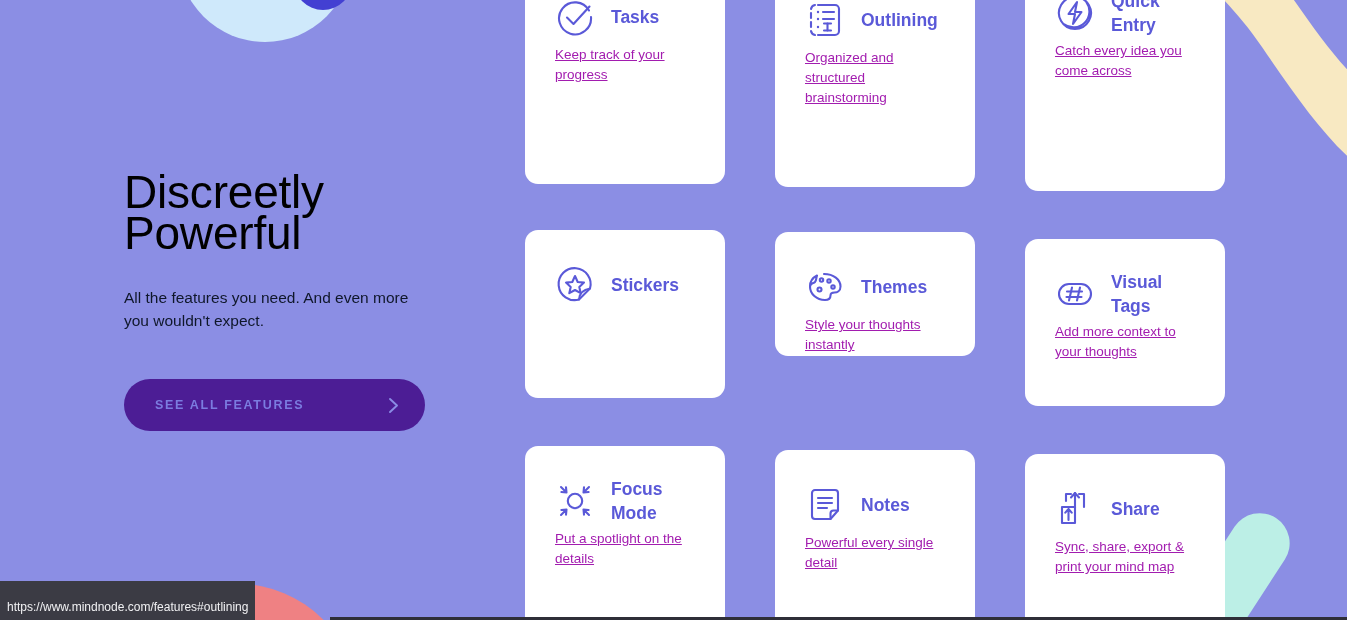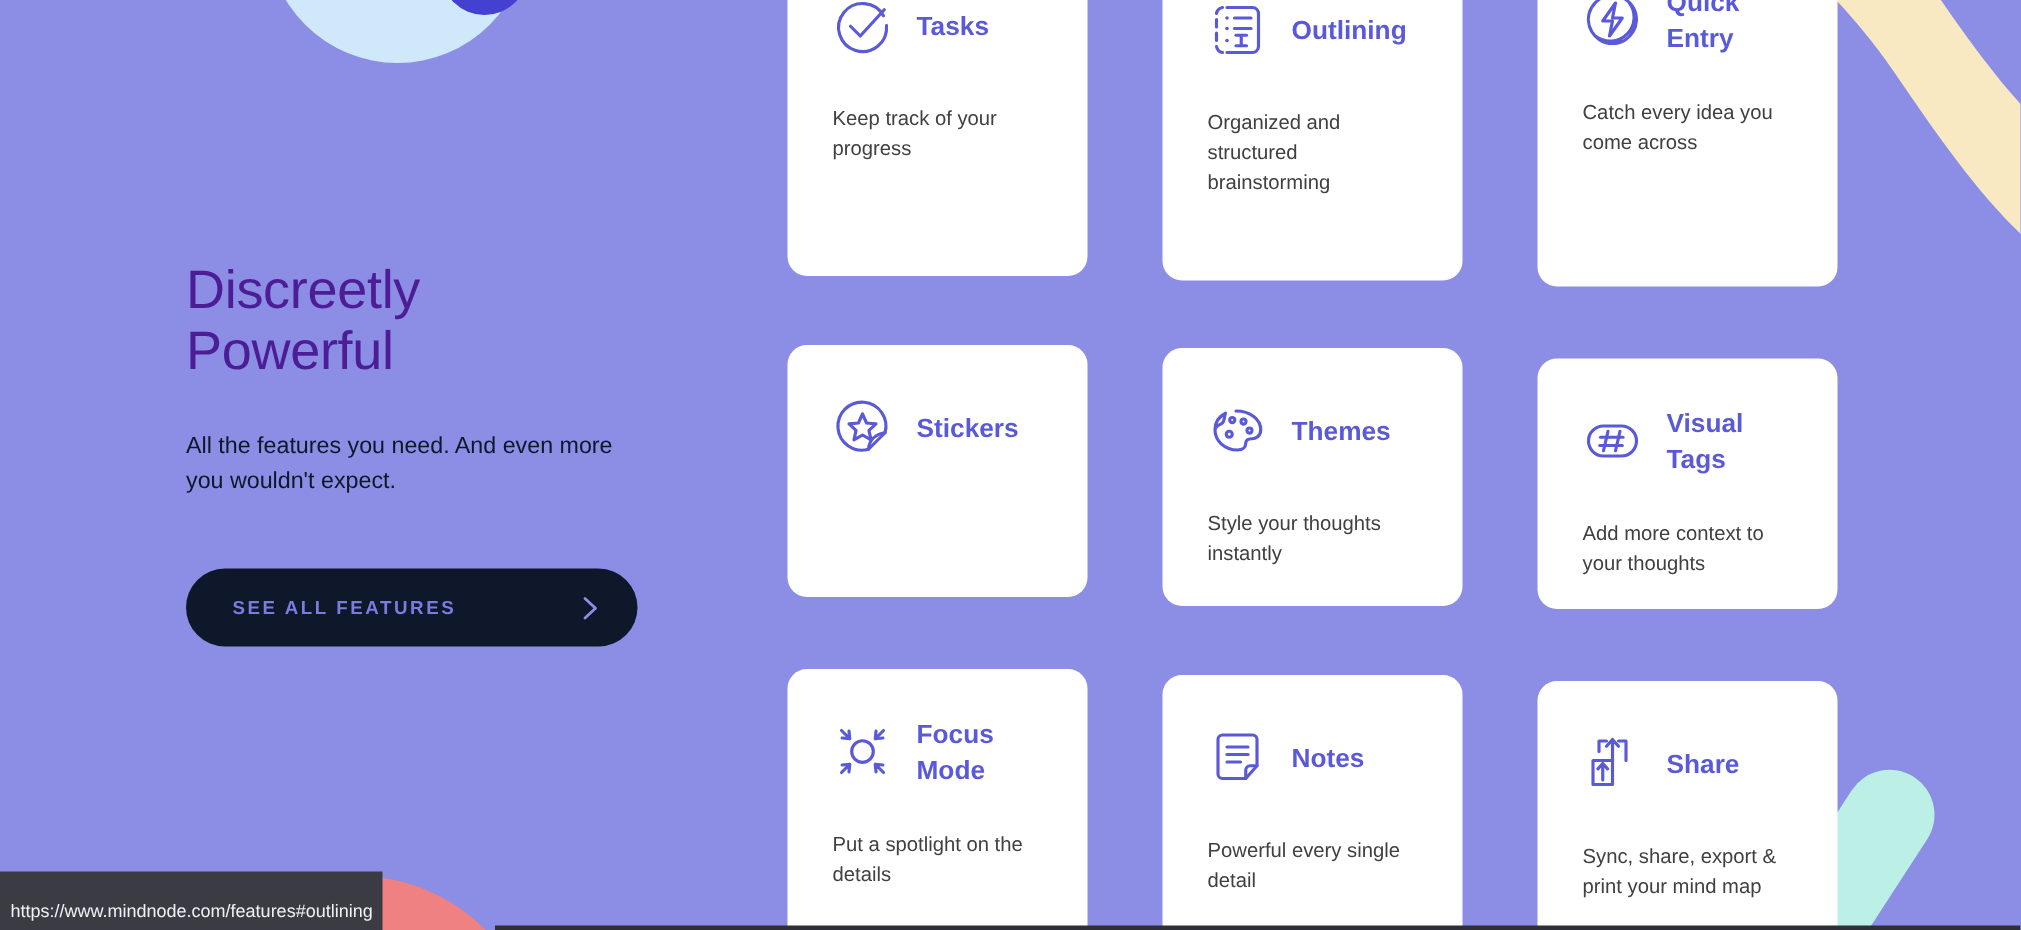--- a/index.html
+++ b/index.html
@@ -88,40 +88,40 @@
   }
 
   
   .intro {
     position: absolute;
     left: 124px;
     top: 172px;
     width: 330px;
   }
   .intro-title {
-    font-size: 36px;
+    font-size: 46px;
     line-height: 41px;
     font-weight: 400;
-    color: #4c1d95;
+    color: #000000;
     letter-spacing: -0.2px;
     white-space: pre-line;
   }
   .intro-sub {
     margin-top: 32px;
     font-size: 15.5px;
     line-height: 23px;
     color: #0f172a;
     font-weight: 400;
     white-space: pre-line;
   }
   .cta {
     margin-top: 47px;
     width: 301px;
     height: 52px;
-    background: #0f172a;
+    background: #4c1d95;
     border: none;
     border-radius: 26px;
     display: flex;
     align-items: center;
     justify-content: space-between;
     padding: 0 26px 0 31px;
     cursor: pointer;
   }
   .cta-label {
     font-size: 12.5px;
@@ -150,21 +150,21 @@
     border-radius: 13px;
     padding: 31px 29px 30px 30px;
   }
   .card.col0 { left: 0; }
   .card.col1 { left: 250px; }
   .card.col2 { left: 500px; }
   .card.row0 { top: -38px; height: 222px; }
   .card.row0.col1 { top: -35px; height: 222px; }
   .card.row0.col2 { top: -42px; height: 233px; }
   .card.row1 { top: 230px; height: 168px; }
-  .card.row1.col1 { top: 232px; height: 172px; }
+  .card.row1.col1 { top: 232px; height: 124px; }
   .card.row1.col2 { top: 239px; height: 167px; }
   .card.row2 { top: 446px; height: 190px; }
   .card.row2.col1 { top: 450px; height: 188px; }
   .card.row2.col2 { top: 454px; height: 190px; }
 
   .card-head {
     display: flex;
     align-items: center;
     gap: 16px;
     min-height: 48px;
@@ -177,25 +177,26 @@
     color: #5a59d8;
   }
   .card-title {
     font-size: 17.5px;
     line-height: 24px;
     font-weight: 700;
     color: #5a59d8;
     white-space: pre-line;
   }
   .card-desc {
-    margin-top: 28px;
+    margin-top: 4px;
     font-size: 13.5px;
     line-height: 20px;
-    color: #404040;
+    color: #a21caf;
     font-weight: 400;
+    text-decoration: underline;
   }
 
   
   .statusbar {
     position: absolute;
     left: 0;
     bottom: 0;
     z-index: 20;
     background: #3b3b44;
     color: #f1f1f3;

